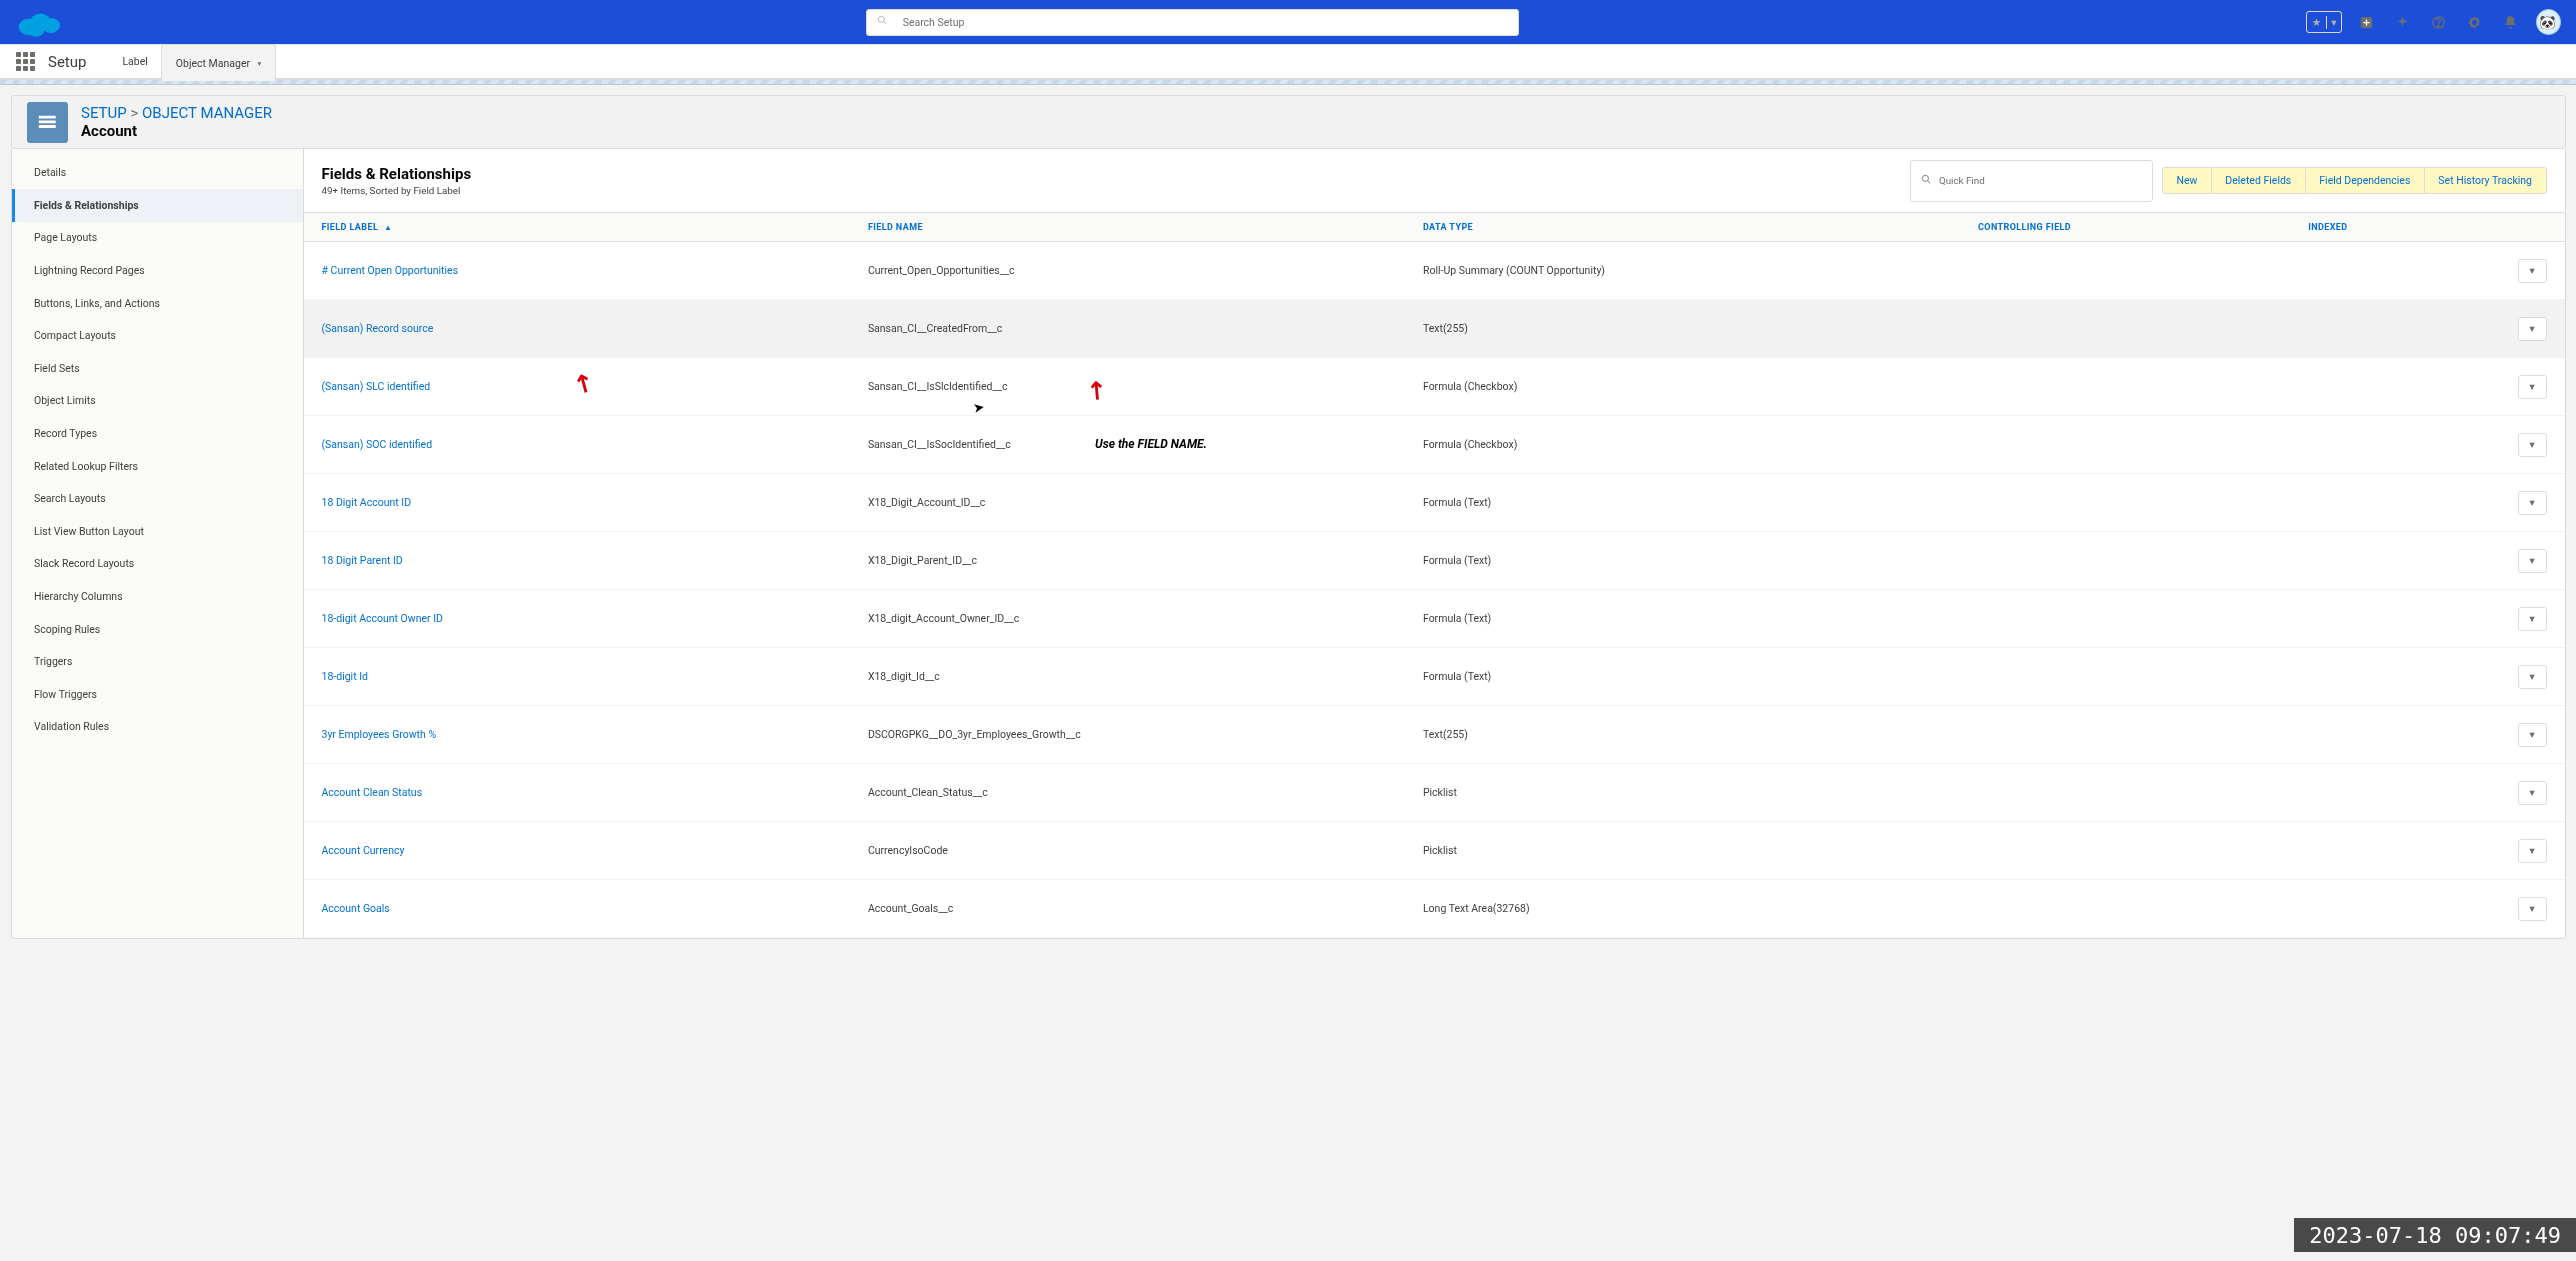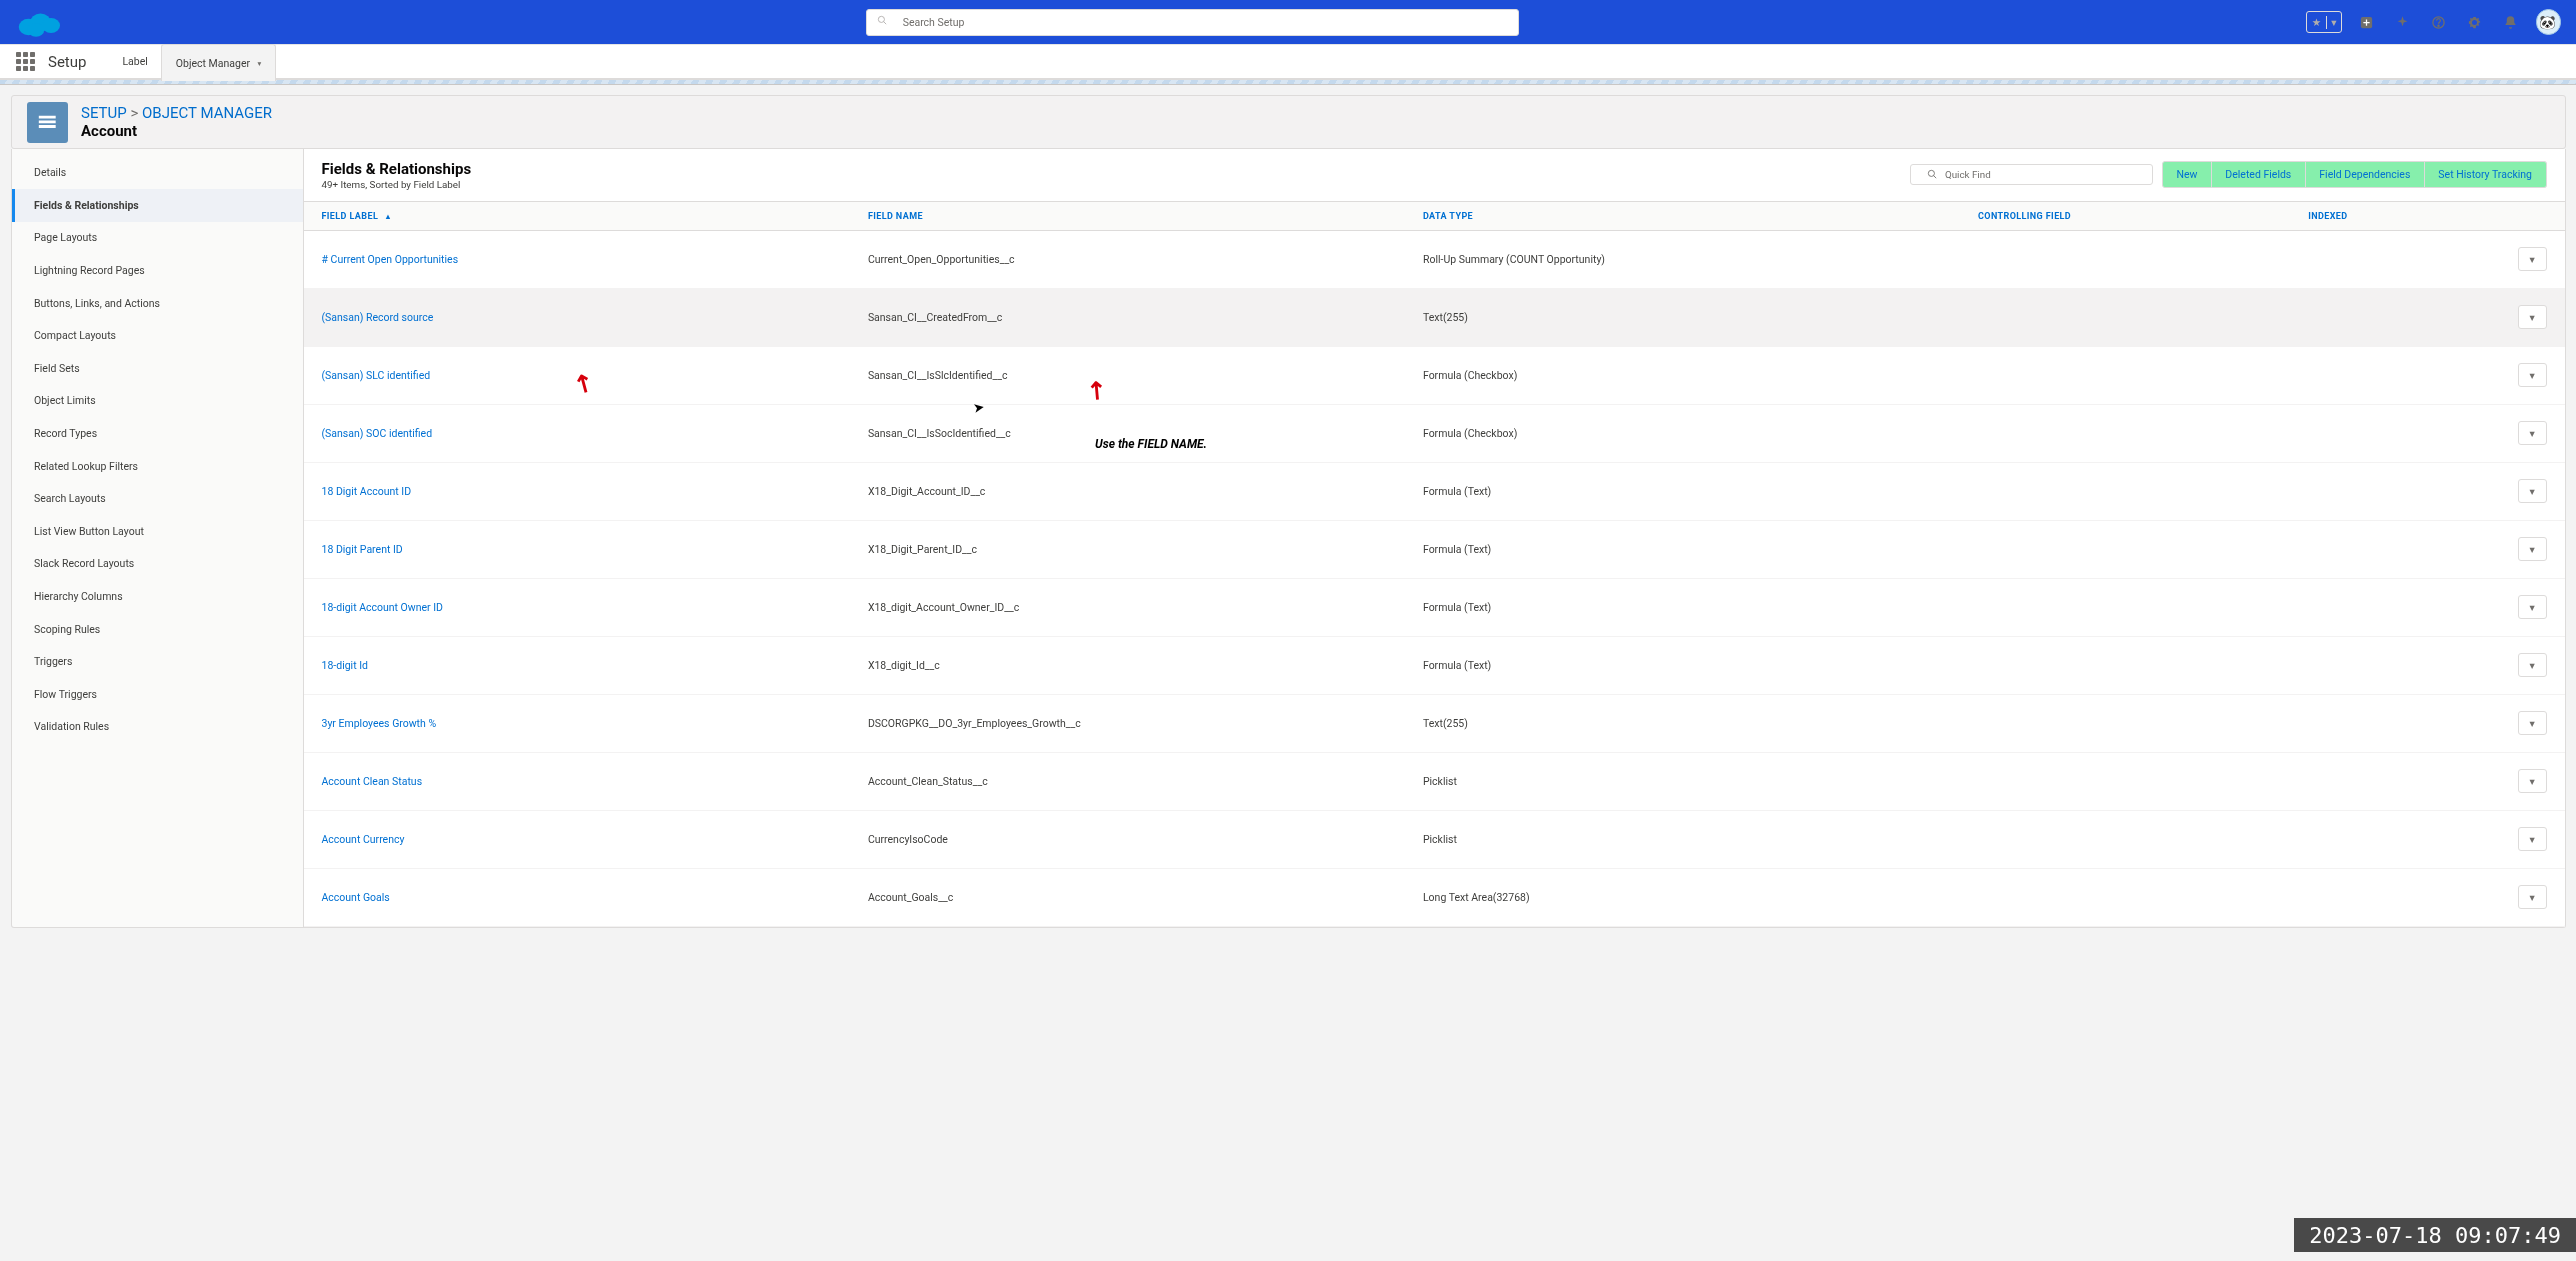--- a/index.html
+++ b/index.html
@@ -43,23 +43,23 @@
     .body { margin:0 10.5px 10.5px 10.5px; display:flex; }
     .side { width:293px; background:#fafaf9; border:0.8px solid #dddbda; border-top:none; border-radius:0 0 0 3px; padding-top:7.5px; }
     .side .item { padding:9.8px 22.5px; font-size:10.5px; color:#3e3e3c; cursor:pointer; }
     .side .item.active { background:#eef1f6; font-weight:700; border-left:3px solid #1589ee; padding-left:19.5px; }
 
     .main { flex:1; background:#fff; border:0.8px solid #dddbda; border-left:none; border-top:none; border-radius:0 0 3px 0; }
     .main .mh { padding:10.5px 18px; display:flex; align-items:center; }
     .main .mh .left .h1 { font-size:15px; font-weight:700; color:#080707; }
     .main .mh .left .sub { font-size:9.8px; color:#3e3e3c; margin-top:1.5px; }
     .main .mh .right { margin-left:auto; display:flex; gap:9px; align-items:center; }
-    .quick { width:243px; height:21px; border:0.8px solid #dddbda; border-radius:3px; display:flex; align-items:center; padding:0 16px; gap:7.5px; color:#706e6b; background:#fff; }
+    .quick { width:243px; height:42px; border:0.8px solid #dddbda; border-radius:3px; display:flex; align-items:center; padding:0 10px; gap:7.5px; color:#706e6b; background:#fff; }
     .btngrp { display:flex; }
-    .btn { height:27px; border:0.8px solid #dddbda; background:#86efac; padding:0 13.5px; font-size:10.5px; color:#0070d2; display:flex; align-items:center; cursor:pointer; }
+    .btn { height:27px; border:0.8px solid #dddbda; background:#fef9c3; padding:0 13.5px; font-size:10.5px; color:#0070d2; display:flex; align-items:center; cursor:pointer; }
     .btngrp .btn { border-radius:0; }
     .btngrp .btn:first-child { border-radius:3px 0 0 3px; }
     .btngrp .btn:last-child  { border-radius:0 3px 3px 0; }
     .btngrp .btn + .btn { border-left:none; }
 
     .tbl { width:100%; border-collapse:collapse; }
     .tbl th { background:#fafaf9; text-align:left; font-size:9px; letter-spacing:0.4px; font-weight:700; color:#0070d2; padding:9px 18px; border-top:0.8px solid #dddbda; border-bottom:0.8px solid #dddbda; cursor:pointer; }
     .tbl th .sort { margin-left:6px; font-size:7.5px; }
     .tbl td { padding:16.5px 18px; border-bottom:0.8px solid #f3f2f2; font-size:10.5px; color:#3e3e3c; vertical-align:middle; }
     .tbl td a { color:#0070d2; text-decoration:none; }

